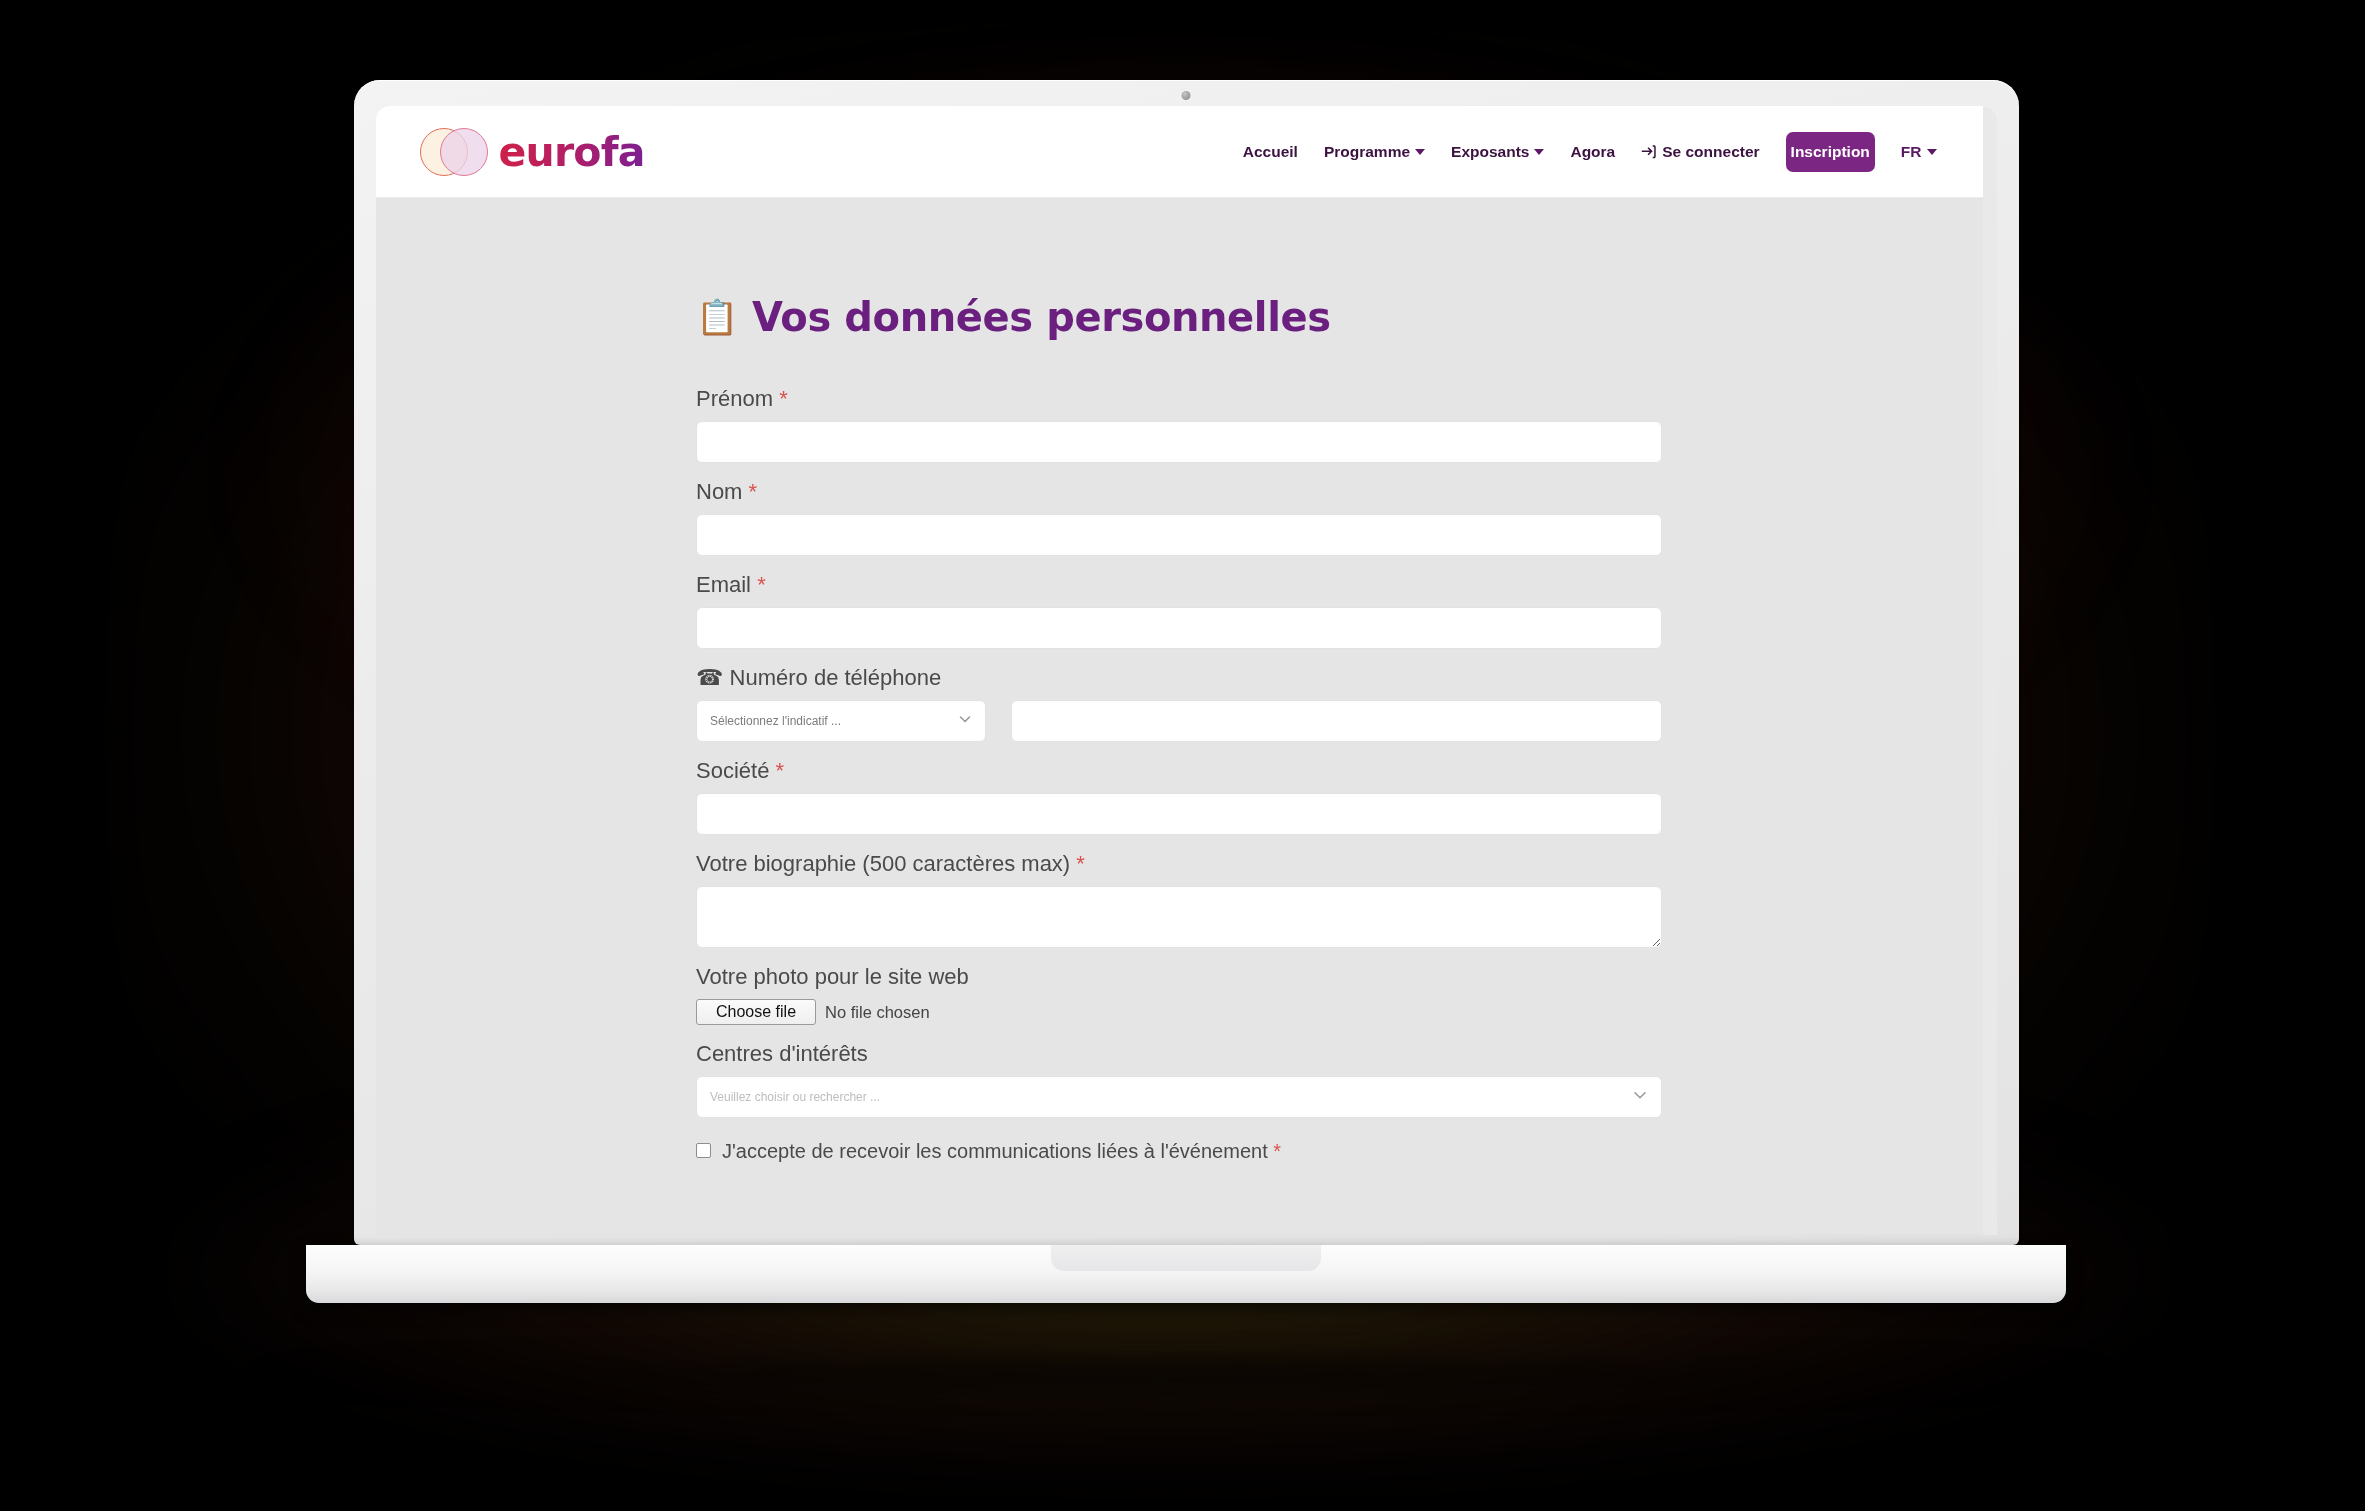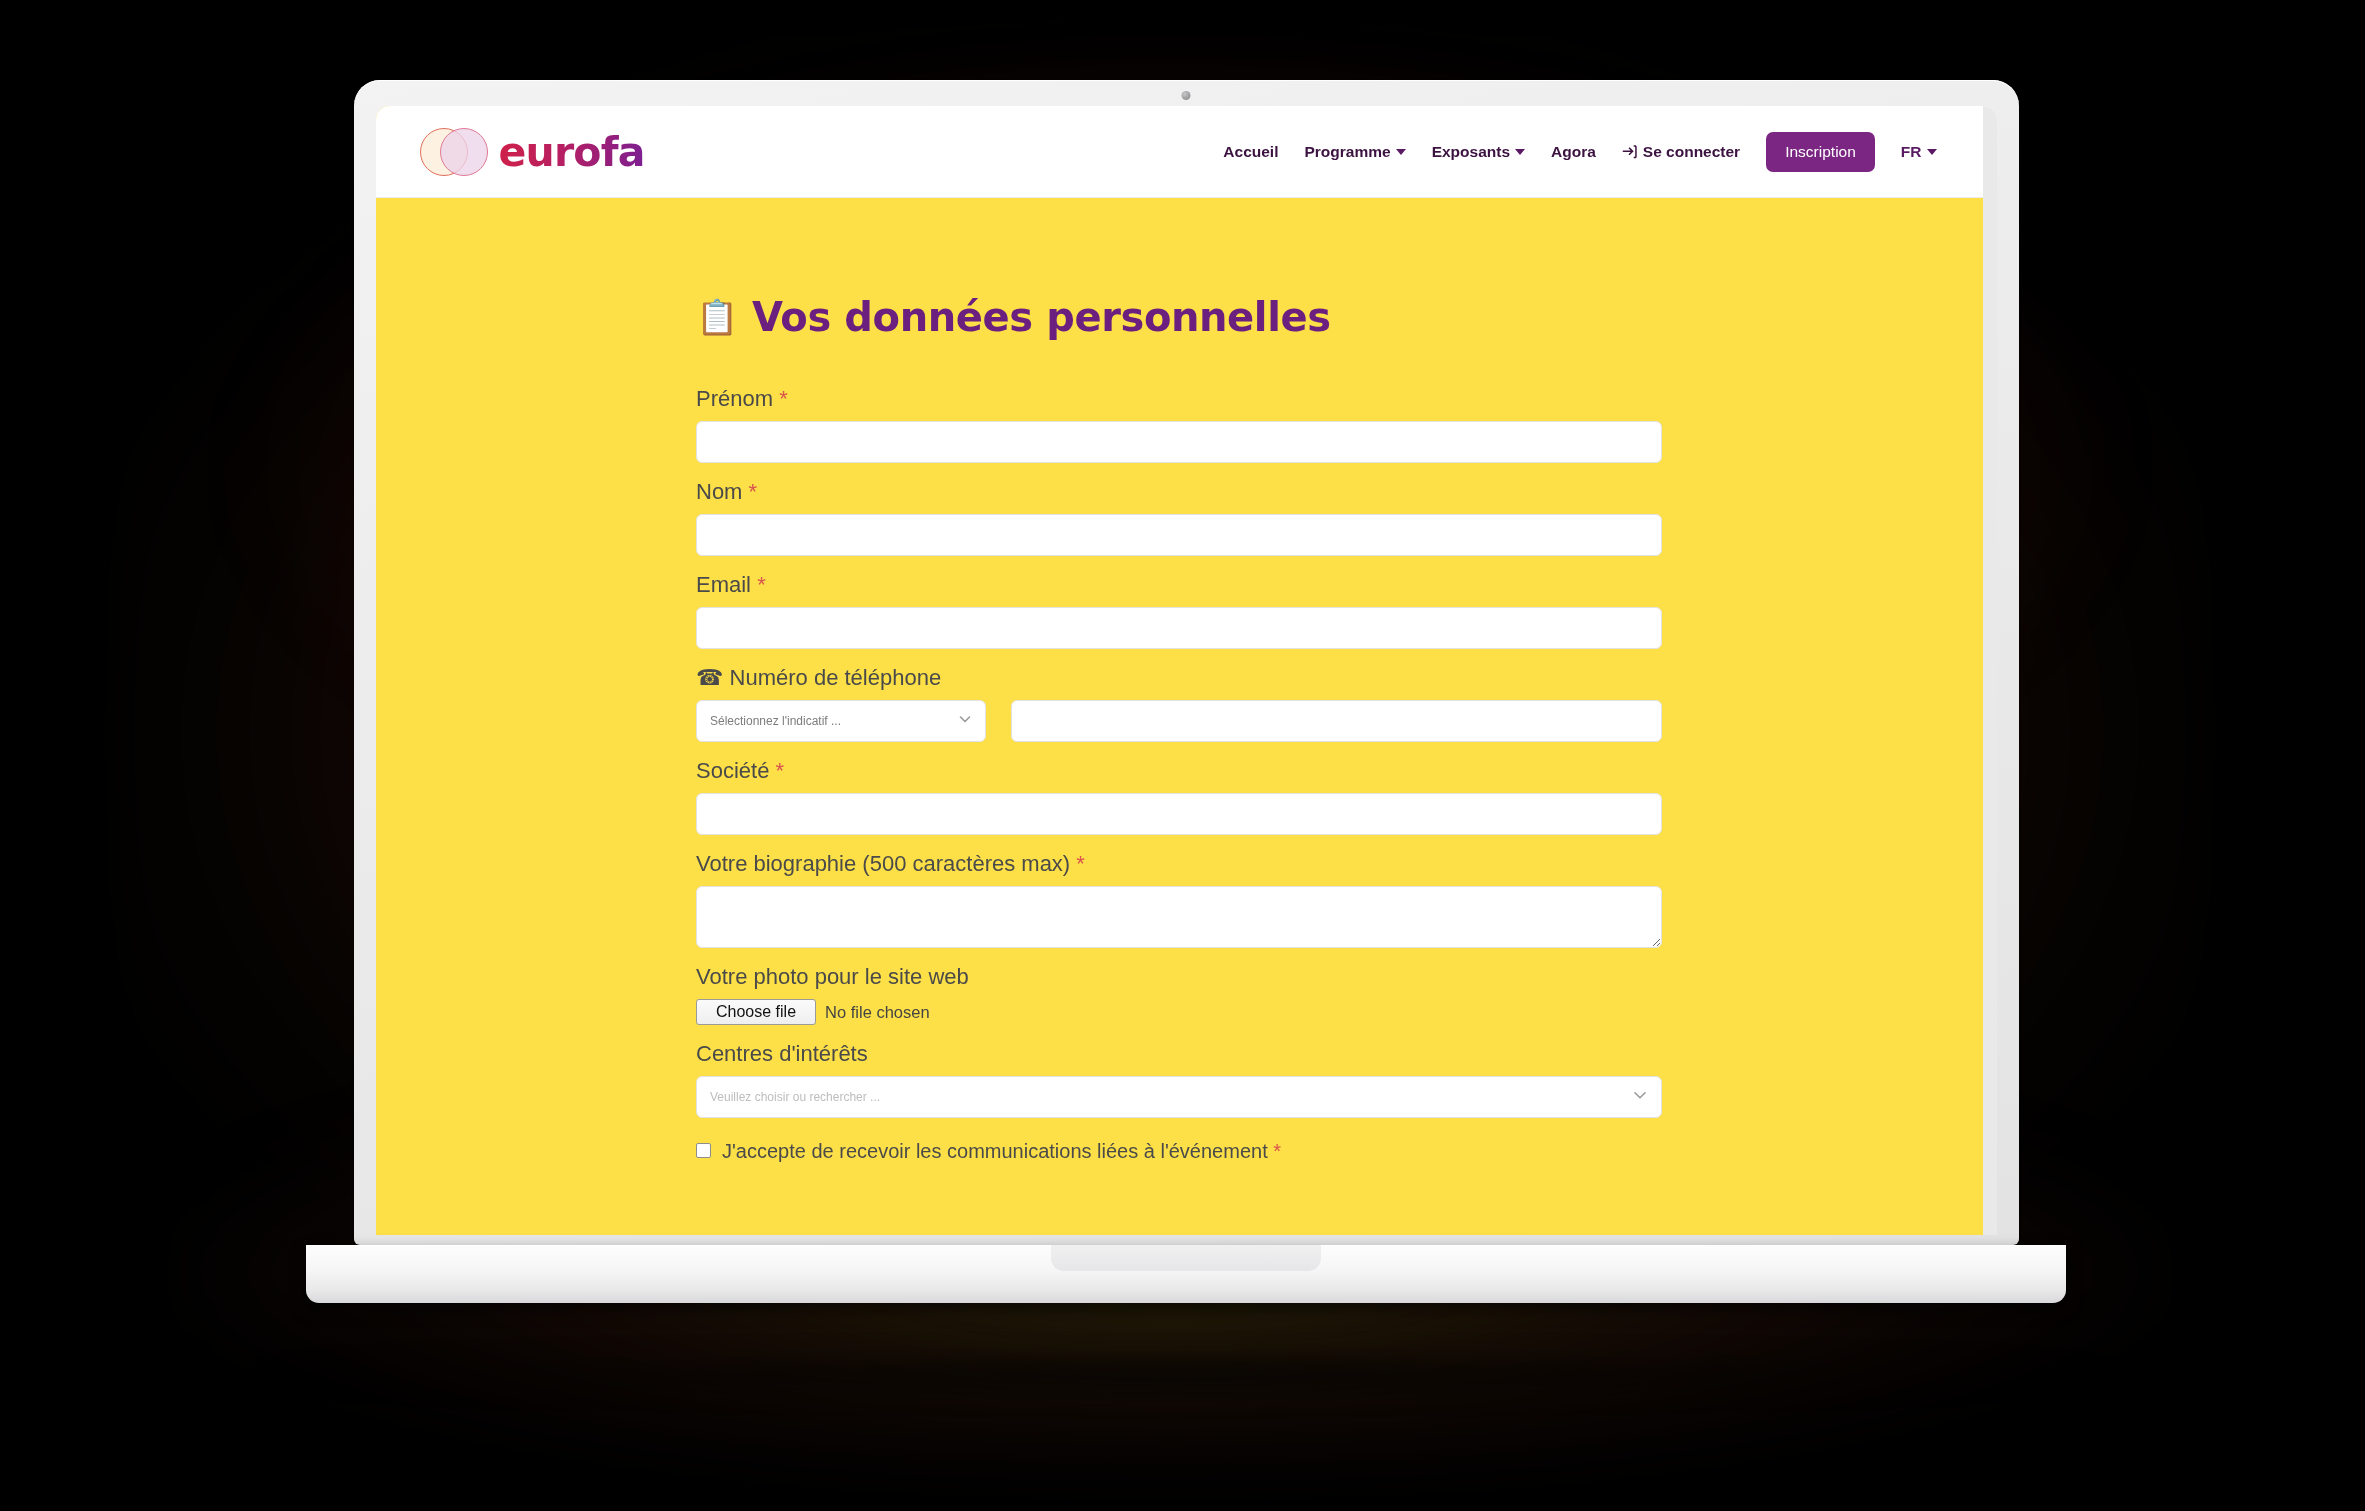--- a/index.html
+++ b/index.html
@@ -50,21 +50,21 @@
     border-radius: 14px 14px 0 0;
     overflow: hidden;
   }
   
   .screen-gutter {
     position: absolute; right: 0; top: 0; width: 14px; height: 100%;
     background: #e9e9ea; z-index: 5;
   }
   .page-canvas {
     position: absolute; inset: 0 14px 0 0;
-    background: #fde047; overflow: hidden;
+    background: #e5e5e5; overflow: hidden;
   }
 
   
   .site-header {
     height: 92px; background: #ffffff; border-bottom: 1px solid #ececec;
     display: flex; align-items: center; padding: 0 46px 0 44px;
   }
   .brand { display: flex; align-items: center; gap: 11px; }
   .brand-mark { position: relative; width: 68px; height: 48px; }
   .brand-mark .c { position: absolute; top: 0; width: 48px; height: 48px; border-radius: 50%; }
@@ -78,22 +78,22 @@
   }
 
   .site-nav { margin-left: auto; display: flex; align-items: center; gap: 26px; }
   .nav-link {
     font-size: 15.5px; font-weight: 700; color: #3b1240; white-space: nowrap;
     display: flex; align-items: center; gap: 5px; cursor: pointer;
   }
   .caret { width: 0; height: 0; border-left: 5px solid transparent; border-right: 5px solid transparent; border-top: 6px solid #5a1a63; display: inline-block; }
   .signin-icon { display: inline-flex; color: #3b1240; }
   .btn-register {
-    background: #7a2682; color: #fff; font-size: 15.5px; font-weight: 400;
-    padding: 11px 19px; border-radius: 7px; border: 0; cursor: pointer;
+    background: #7a2682; color: #fff; font-size: 15.5px; font-weight: 700;
+    padding: 11px 5px; border-radius: 7px; border: 0; cursor: pointer;
     font-family: "Liberation Sans", sans-serif; white-space: nowrap;
   }
   .lang { color: #5a1a63; }
 
   
   .content { padding: 96px 0 0 0; }
   .form-wrap { width: 966px; margin: 0 auto; }
   .page-title {
     font-size: 40px; font-weight: 700; color: #6b2080; letter-spacing: -0.4px;
     display: flex; align-items: center; gap: 14px; margin-bottom: 46px;

